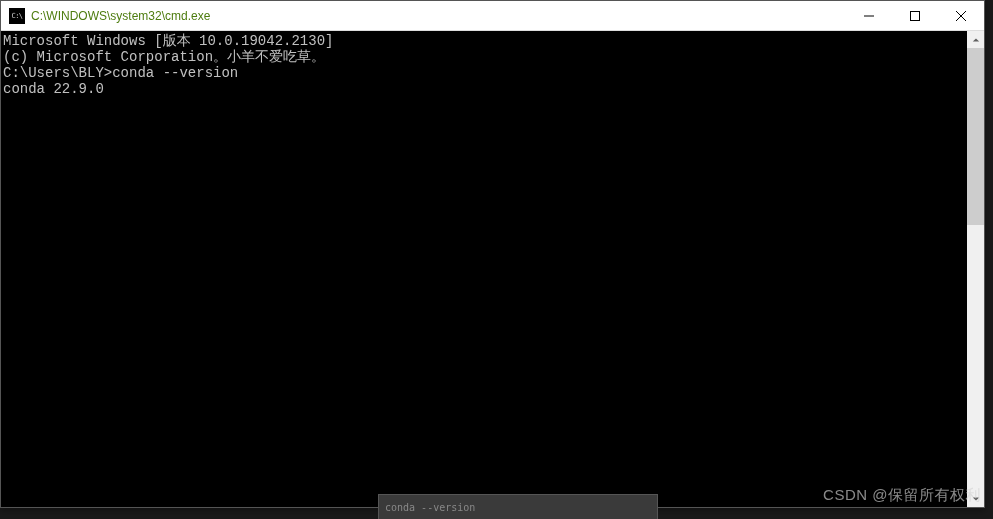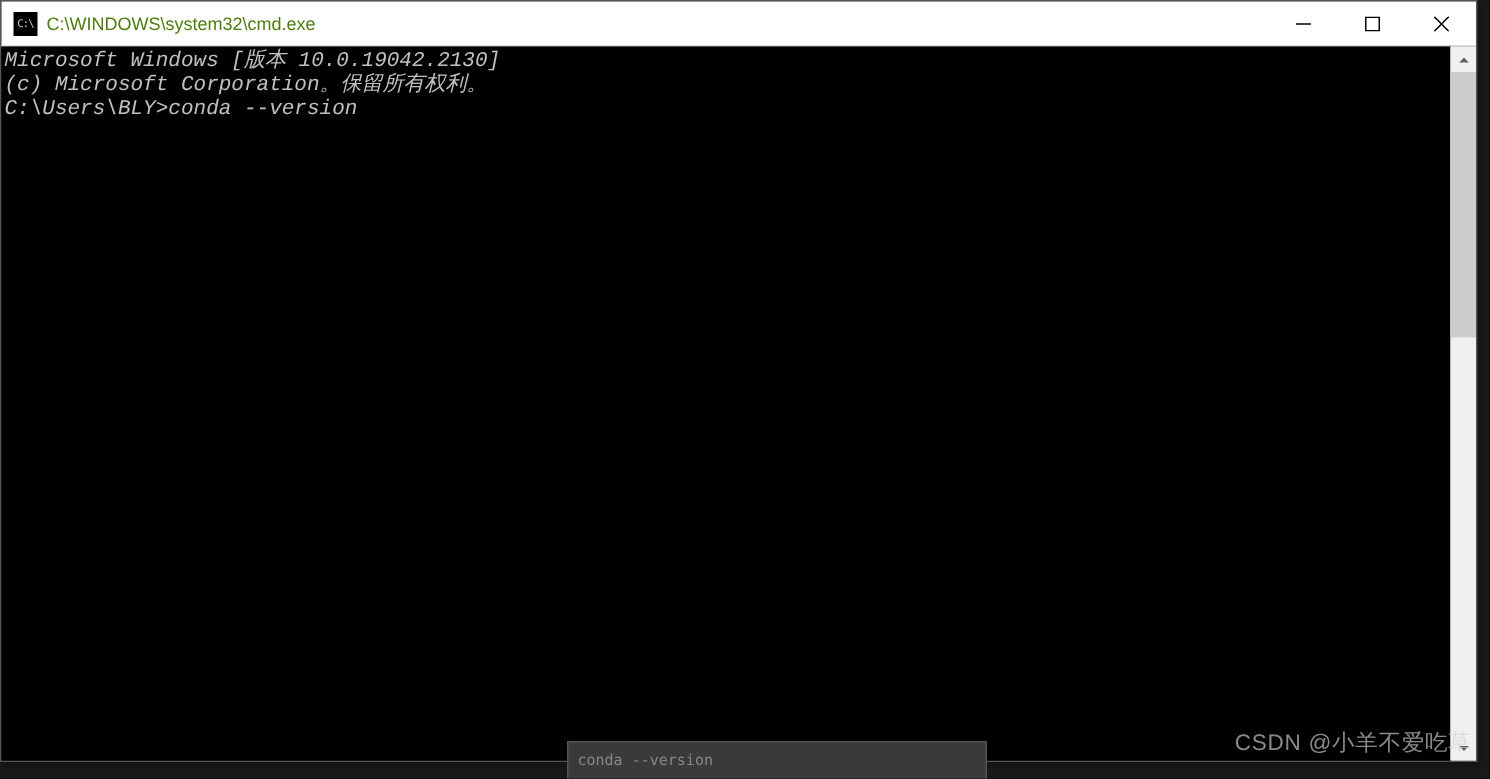--- a/index.html
+++ b/index.html
@@ -77,21 +77,20 @@
       display: flex;
     }
     .terminal-content {
       flex: 1;
       padding: 2px 12px 0 2px;
       font-family: "NSimSun", "SimSun", Consolas, "Courier New", monospace;
       font-size: 14px;
       line-height: 16px;
       color: #c0c0c0;
       white-space: pre;
-      font-style: italic;
     }
     .line {
       display: block;
     }
     .cursor {
       display: inline-block;
       width: 8px;
       height: 2px;
       background: #c0c0c0;
       vertical-align: -2px;
@@ -178,21 +177,21 @@
       </div>
       <div class="win-btn close">
         <svg viewBox="0 0 10 10">
             <line x1="0" y1="0" x2="10" y2="10"></line>
             <line x1="10" y1="0" x2="0" y2="10"></line>
           </svg>
       </div>
     </div>
   </div>
   <div class="terminal-body">
-    <div class="terminal-content"><span class="line">Microsoft Windows [版本 10.0.19042.2130]</span><span class="line">(c) Microsoft Corporation。保留所有权利。</span><span class="line"></span><span class="line">C:\Users\BLY&gt;conda --version</span><span class="line"></span></div>
+    <div class="terminal-content"><span class="line">Microsoft Windows [版本 10.0.19042.2130]</span><span class="line">(c) Microsoft Corporation。小羊不爱吃草。</span><span class="line"></span><span class="line">C:\Users\BLY&gt;conda --version</span><span class="line">conda 22.9.0</span><span class="line"></span></div>
     <div class="scrollbar">
       <div class="scroll-btn">
         <svg viewBox="0 0 10 10">
             <path d="M1 7 L5 3 L9 7 Z"></path>
           </svg>
       </div>
       <div class="scroll-track">
         <div class="scroll-thumb"></div>
       </div>
       <div class="scroll-btn">
@@ -201,13 +200,13 @@
           </svg>
       </div>
     </div>
   </div>
 </div>
 
 <div class="taskbar-fragment">
   <span>conda --version</span>
 </div>
 
-<div class="watermark">CSDN @小羊不爱吃草</div>
+<div class="watermark">CSDN @保留所有权利</div>
 
 </body></html>

